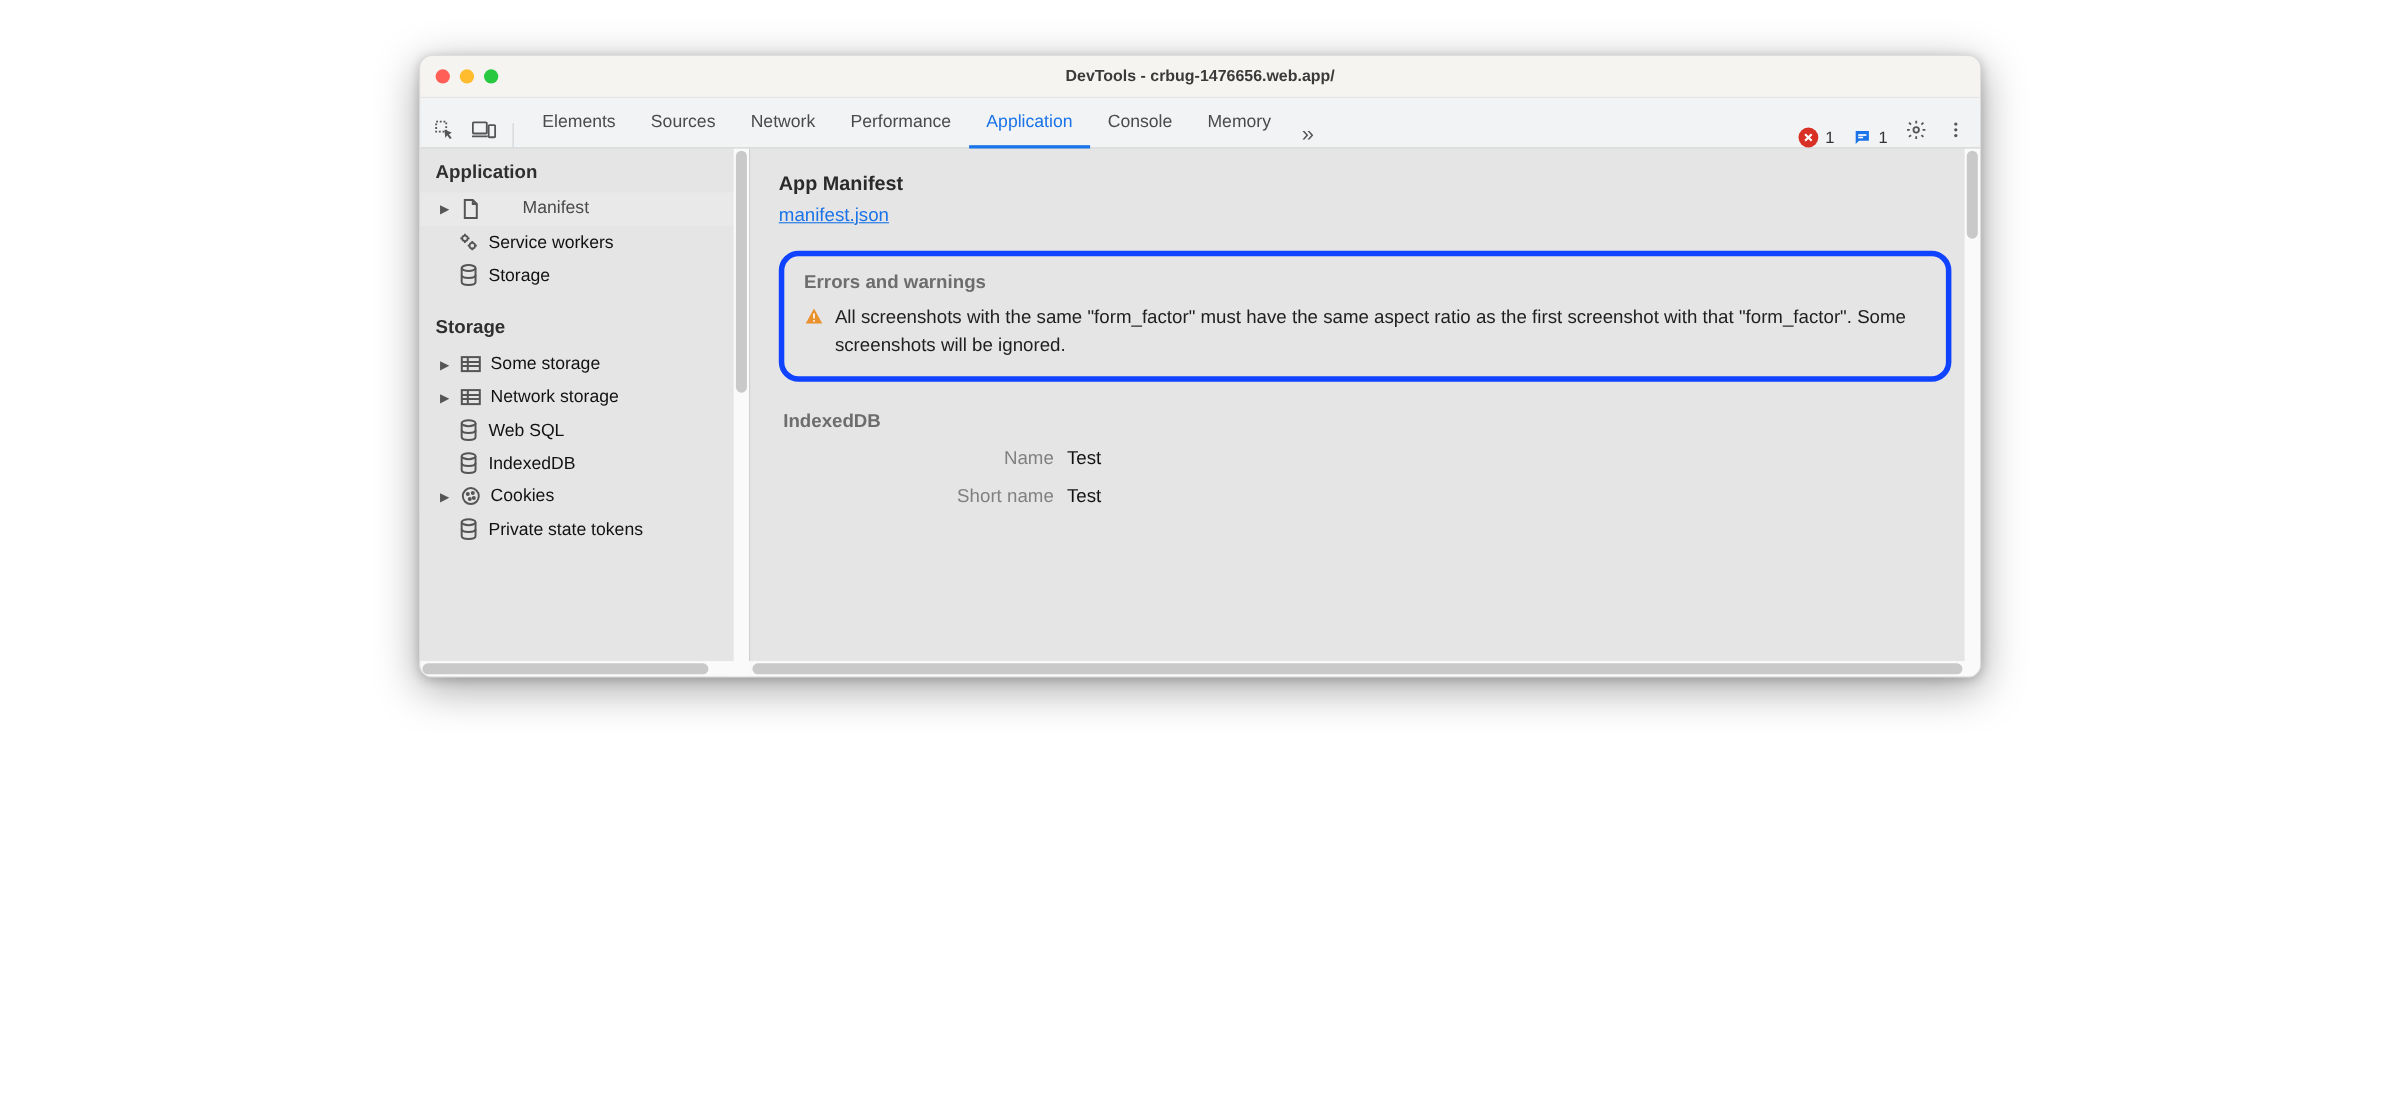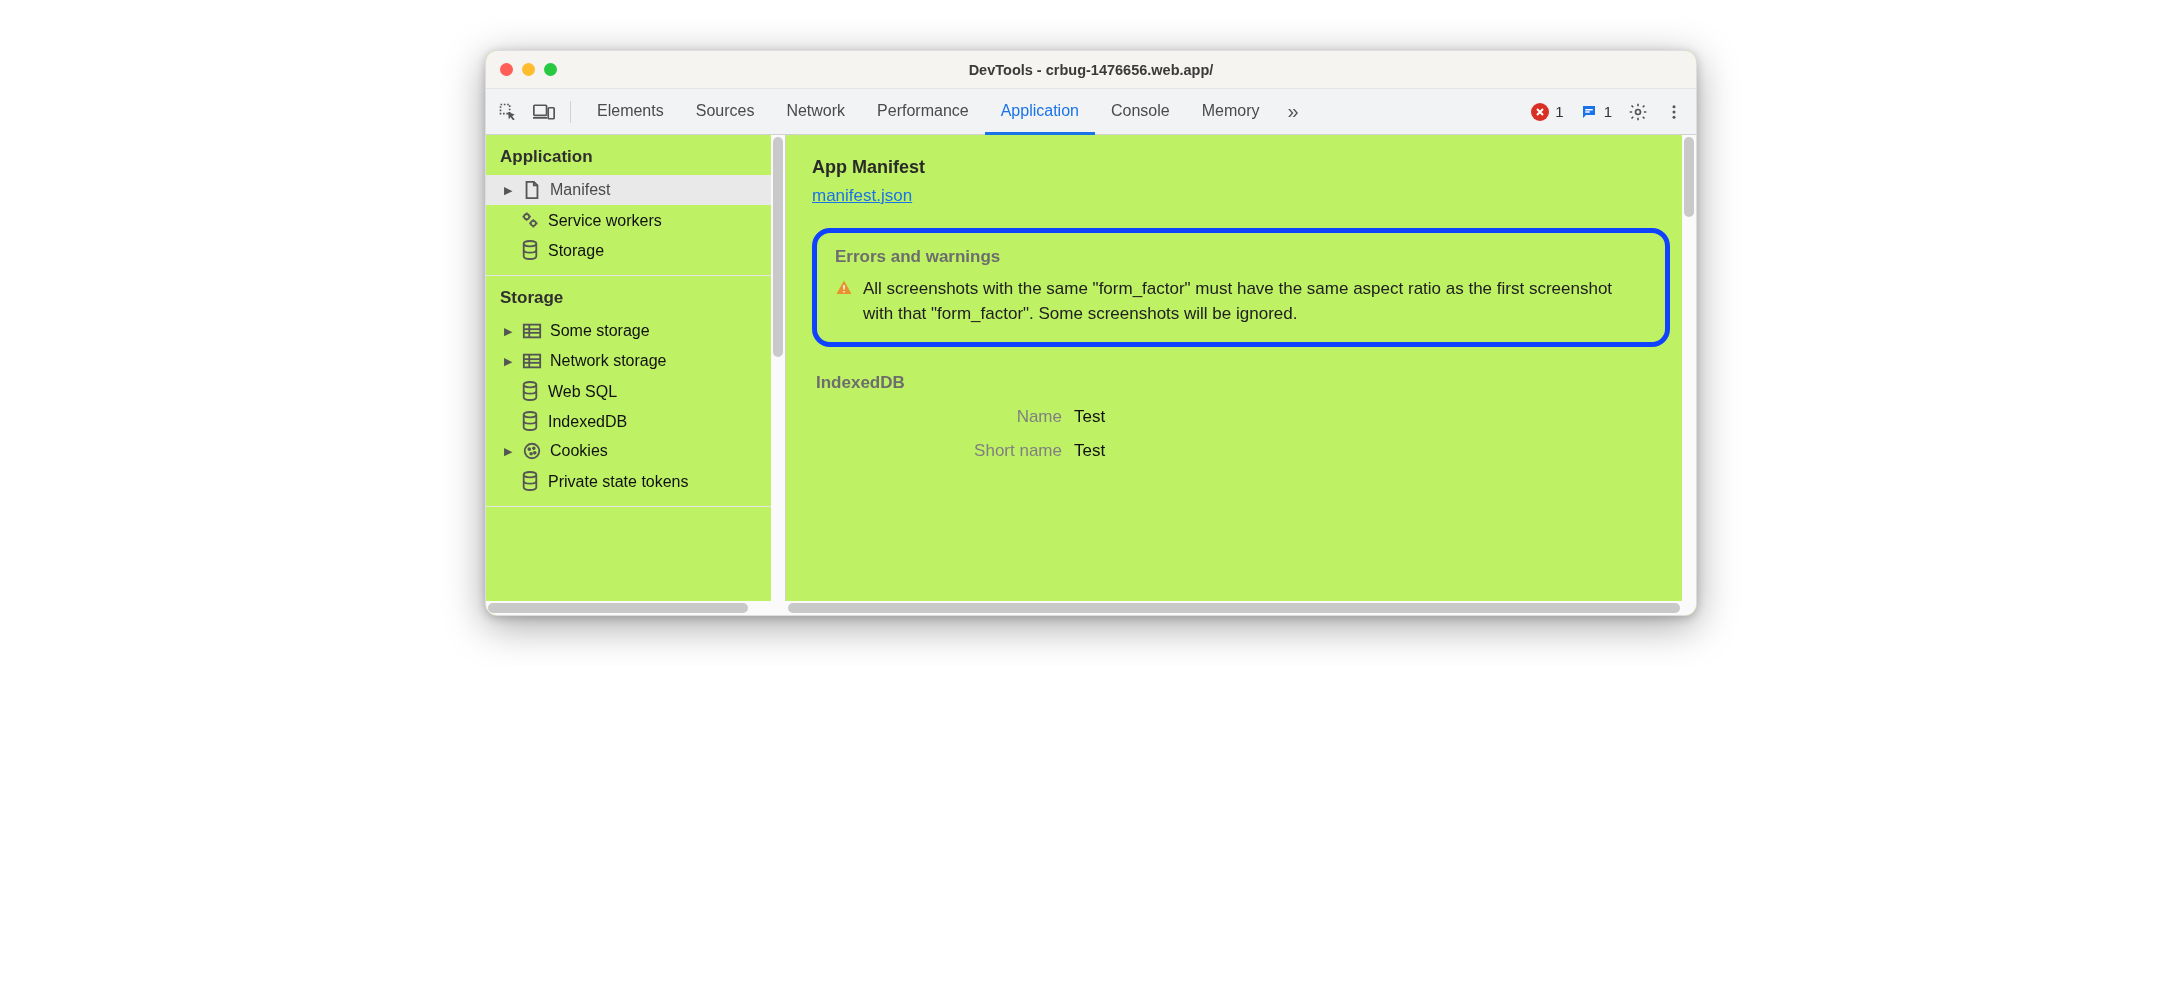--- a/index.html
+++ b/index.html
@@ -6,25 +6,25 @@
   body {
     margin: 0;
     padding: 50px;
     font-family: -apple-system, BlinkMacSystemFont, "Segoe UI", Helvetica, Arial, sans-serif;
     background: #fff;
     display: flex;
     align-items: flex-start;
     justify-content: center;
   }
   .window {
-    width: 1212px;
+    width: 1420px;
     border-radius: 12px;
     overflow: hidden;
     box-shadow: 0 10px 40px rgba(0,0,0,0.35), 0 2px 10px rgba(0,0,0,0.2);
-    background: #bef264;
+    background: #e5e5e5;
     border: 1px solid #ddd;
   }
   .titlebar {
     height: 38px;
     background: #f6f4f0;
     display: flex;
     align-items: center;
     position: relative;
     border-bottom: 1px solid #e5e5e5;
   }
@@ -44,21 +44,21 @@
     left: 0; right: 0;
     text-align: center;
     font-size: 14.5px;
     font-weight: 600;
     color: #3a3a3a;
     pointer-events: none;
   }
 
   .toolbar {
     display: flex;
-    align-items: center;
+    align-items: flex-end;
     height: 46px;
     background: #f1f3f4;
     border-bottom: 1px solid #d0d0d0;
     padding: 0 6px;
     gap: 4px;
     font-size: 16px;
     color: #333;
   }
   .toolbar .tb-btn {
     display: flex; align-items: center; justify-content: center;
@@ -168,21 +168,21 @@
   .side-item .chev {
     width: 10px;
     color: #555;
     font-size: 11px;
   }
   .side-item .icon {
     width: 20px; height: 20px;
     display: flex; align-items: center; justify-content: center;
     color: #555;
   }
-  .side-item.selected .label { color: #4a4a4a; }
+  .side-item.selected .label { color: #4a4a4a; margin-left: 29px; }
   .side-item.selected { color: #4a4a4a; }
   .side-item:not(.selected) .label { color: #111; }
 
   .main {
     flex: 1;
     position: relative;
     overflow: hidden;
   }
   .main-scroll {
     position: absolute;

